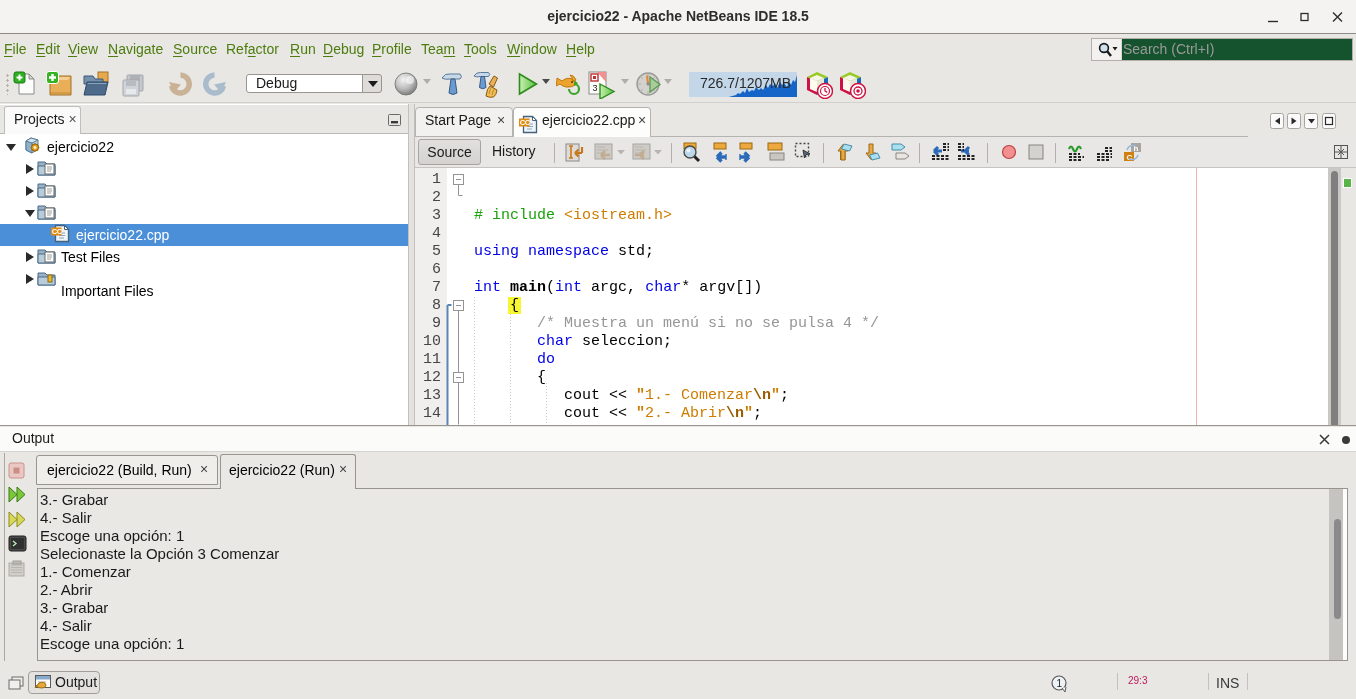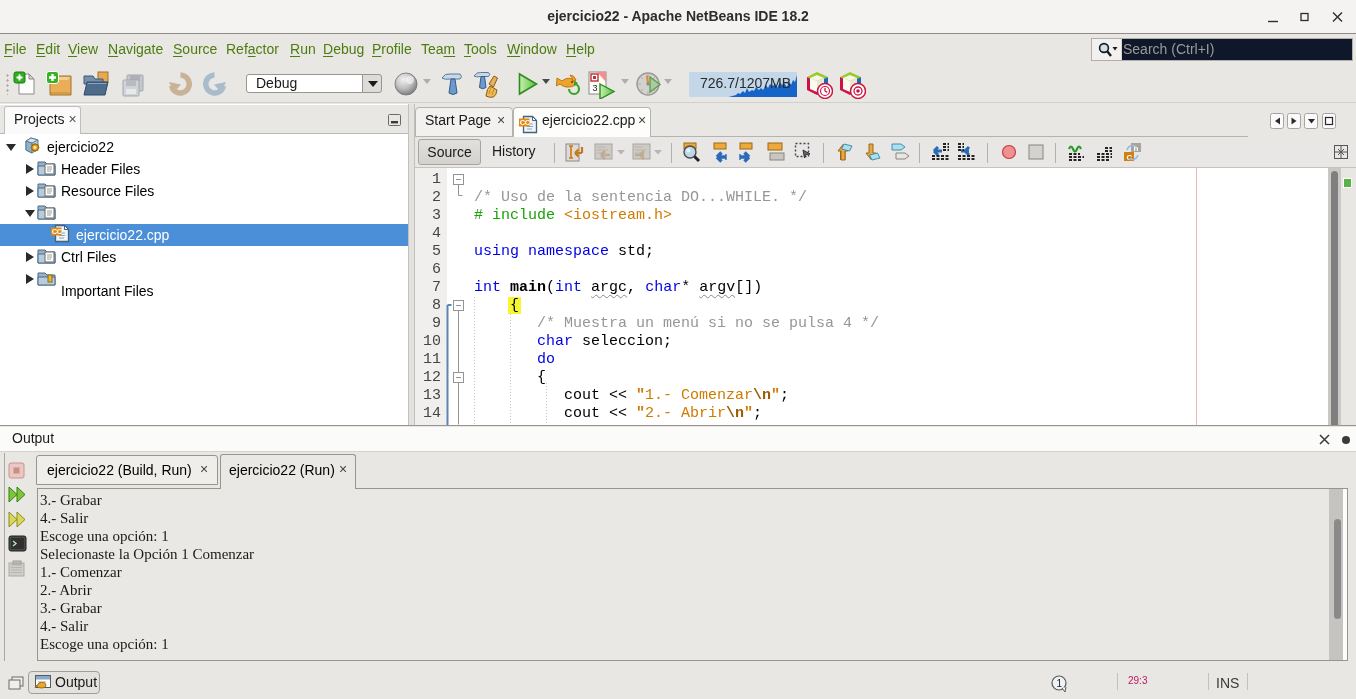--- a/index.html
+++ b/index.html
@@ -20,50 +20,50 @@
 #splitter{position:absolute;left:408px;top:0;width:7px;height:321px;background:#e3e2df;border-left:1px solid #c2c0bc;border-right:1px solid #c2c0bc}
 #editor{position:absolute;left:415px;top:0;width:941px;height:321px;background:#e8e7e4}
 #edtabs{position:absolute;left:0;top:2px;width:833px;height:31px;background:#e8e7e4;border-bottom:1px solid #b5b3af}
 .edtab{position:absolute;top:1px;height:30px;font-size:14px;color:#1a1a1a;border:1px solid #b5b3af;border-radius:4px 4px 0 0;background:#f0efed}
 #edtoolbar{position:absolute;left:0;top:33px;width:941px;height:31px;background:#e8e7e5;border-bottom:1px solid #c6c4c0}
 #codearea{position:absolute;left:0;top:64px;width:941px;height:257px;background:#fff}
 #gutter{position:absolute;left:0;top:0;width:32px;height:257px;background:#f0efed}
 .lnum{position:absolute;left:0;width:26px;text-align:right;font-family:"Liberation Mono",monospace;font-size:15px;color:#454545;height:18px;line-height:18px}
 .cline{position:absolute;left:59px;height:18px;line-height:18px;font-family:"Liberation Mono",monospace;font-size:15px;color:#000;white-space:pre}
 .cmt{color:#969696}.kw{color:#0000e6}.str{color:#ce7b00}.pp{color:#1aa30a}
-.wavy{text-decoration:underline;text-decoration-style:wavy;text-decoration-color:#8a8a8a;text-decoration-thickness:1px;text-underline-offset:3px}
+.wavy{text-decoration-style:wavy;text-decoration-color:#8a8a8a;text-decoration-thickness:1px;text-underline-offset:3px}
 #output{position:absolute;left:0;top:425px;width:1356px;height:236px;background:#e8e7e4;border-top:1px solid #98958f}
 #outhead{position:absolute;left:0;top:1px;width:1356px;height:25px;background:#fbfbfa;border-bottom:1px solid #d5d3d0;font-size:14px;color:#1a1a1a}
-#outconsole{position:absolute;left:37px;top:62px;width:1311px;height:173px;background:#e9e8e5;border:1px solid #98958f;font-family:Liberation Serif, serif;font-size:15px;color:#1a1a1a}
+#outconsole{position:absolute;left:37px;top:62px;width:1311px;height:173px;background:#e9e8e5;border:1px solid #98958f;font-family:Liberation Sans, sans-serif;font-size:15px;color:#1a1a1a}
 .oline{position:absolute;left:2px;height:18px;line-height:18px;white-space:pre}
 #statusbar{position:absolute;left:0;top:661px;width:1356px;height:38px;background:#e8e7e4}
 </style></head>
 <body>
-<div id="titlebar"><span class="t">ejercicio22 - Apache NetBeans IDE 18.2</span>
+<div id="titlebar"><span class="t">ejercicio22 - Apache NetBeans IDE 18.5</span>
 <svg class="abs" style="left:1262px;top:0" width="94" height="34" viewBox="0 0 94 34">
 <path d="M6 21.5 H16" stroke="#2d2d2d" stroke-width="1.4" fill="none"></path>
 <rect x="39" y="13.5" width="7" height="7" stroke="#2d2d2d" stroke-width="1.3" fill="none"></rect>
 <path d="M71 12.5 L80 21.5 M80 12.5 L71 21.5" stroke="#2d2d2d" stroke-width="1.4"></path>
 </svg>
 </div>
 <div id="menubar">
 <span class="menu" style="left:4px"><u>F</u>ile</span>
 <span class="menu" style="left:36px"><u>E</u>dit</span>
 <span class="menu" style="left:68px"><u>V</u>iew</span>
 <span class="menu" style="left:108px"><u>N</u>avigate</span>
 <span class="menu" style="left:173px"><u>S</u>ource</span>
 <span class="menu" style="left:226px">Ref<u>a</u>ctor</span>
 <span class="menu" style="left:290px"><u>R</u>un</span>
 <span class="menu" style="left:323px"><u>D</u>ebug</span>
 <span class="menu" style="left:372px"><u>P</u>rofile</span>
 <span class="menu" style="left:421px">Tea<u>m</u></span>
 <span class="menu" style="left:464px"><u>T</u>ools</span>
 <span class="menu" style="left:507px"><u>W</u>indow</span>
 <span class="menu" style="left:566px"><u>H</u>elp</span>
-<div class="abs" style="left:1091px;top:3px;width:262px;height:23px;background:#0f172a;border:1px solid #b2afaa">
+<div class="abs" style="left:1091px;top:3px;width:262px;height:23px;background:#14532d;border:1px solid #b2afaa">
 <div class="abs" style="left:0;top:0;width:30px;height:21px;background:#f2f1ef;border-right:1px solid #d8d6d2"></div>
 <svg class="abs" style="left:4px;top:2px" width="24" height="18" viewBox="0 0 24 18">
 <circle cx="8" cy="7" r="4.4" fill="#cfe2f0" stroke="#1a1a1a" stroke-width="1.6"></circle>
 <path d="M11 10 L15 15" stroke="#1a1a1a" stroke-width="2.4"></path>
 <path d="M16.5 6 l5 0 l-2.5 3.4 z" fill="#1a1a1a"></path>
 </svg>
 <span class="abs" style="left:31px;top:2px;font-size:14px;color:#9a9a9a">Search (Ctrl+I)</span>
 </div>
 </div>
 <div id="toolbar">
@@ -235,46 +235,44 @@
             <path d="M12 6.2 v1.6 M12 13.2 v1.6 M7.7 10.5 h1.6 M14.7 10.5 h1.6 M9 7.5 l1.1 1.1 M13.9 12.4 l1.1 1.1 M15 7.5 l-1.1 1.1 M10.1 12.4 L9 13.5"></path>
           </g>
 </svg>
 <span class="trow" style="top:2px;left:47px">ejercicio22</span>
 <svg class="abs" style="left:25px;top:29px" width="10" height="12">
           <path d="M1 1 l8 5 -8 5 z" fill="#2a2a2a"></path>
         </svg>
 <svg class="abs" style="left:37px;top:25px" width="19" height="17" viewBox="0 0 19 17">
           <use href="#fold-h"></use>
         </svg>
-<span class="trow" style="top:24px;left:61px">Header Files</span>
 <svg class="abs" style="left:25px;top:51px" width="10" height="12">
           <path d="M1 1 l8 5 -8 5 z" fill="#2a2a2a"></path>
         </svg>
 <svg class="abs" style="left:37px;top:47px" width="19" height="17" viewBox="0 0 19 17">
           <use href="#fold-h"></use>
         </svg>
-<span class="trow" style="top:46px;left:61px">Resource Files</span>
 <svg class="abs" style="left:24px;top:74px" width="12" height="10">
           <path d="M1 2 h10 l-5 7 z" fill="#2a2a2a"></path>
         </svg>
 <svg class="abs" style="left:37px;top:69px" width="19" height="17" viewBox="0 0 19 17">
           <use href="#fold-h"></use>
         </svg>
 <div class="abs" style="left:0;top:90px;width:408px;height:22px;background:#4a8fd8"></div>
 <svg class="abs" style="left:51px;top:90px" width="19" height="19" viewBox="0 0 19 19">
           <use href="#cppicon"></use>
         </svg>
 <span class="trow" style="top:90px;left:76px;color:#fff">ejercicio22.cpp</span>
 <svg class="abs" style="left:25px;top:117px" width="10" height="12">
           <path d="M1 1 l8 5 -8 5 z" fill="#2a2a2a"></path>
         </svg>
 <svg class="abs" style="left:37px;top:113px" width="19" height="17" viewBox="0 0 19 17">
           <use href="#fold-h"></use>
         </svg>
-<span class="trow" style="top:112px;left:61px">Ctrl Files</span>
+<span class="trow" style="top:112px;left:61px">Test Files</span>
 <svg class="abs" style="left:25px;top:139px" width="10" height="12">
           <path d="M1 1 l8 5 -8 5 z" fill="#2a2a2a"></path>
         </svg>
 <svg class="abs" style="left:37px;top:135px" width="19" height="17" viewBox="0 0 19 17">
 <path d="M1 4 h7 l2 2 h8 v10 h-17 z" fill="#9ab2c8" stroke="#4a6a85"></path>
 <path d="M1 8 h17 v8 h-17 z" fill="#b8ccdc" stroke="#4a6a85"></path>
 <rect x="11" y="6" width="4" height="7" fill="#e8b830" stroke="#8a6a10"></rect>
 </svg>
 <span class="trow" style="top:146px;left:61px">Important Files</span>
 <svg width="0" height="0">
@@ -448,21 +446,20 @@
 <rect x="7.5" y="132.5" width="10" height="10" fill="#fff"></rect>
             <path d="M10 137.5 h5"></path>
 <rect x="7.5" y="204.5" width="10" height="10" fill="#fff"></rect>
             <path d="M10 209.5 h5"></path>
 </g>
 <path d="M1.5 137 v120 M1.5 137 h4" stroke="#5a85b5" stroke-width="2" fill="none"></path>
 </svg>
 <div class="abs" style="left:59px;top:129px;width:1px;height:128px;background-image:linear-gradient(#c8c8c8 1px,transparent 1px);background-size:1px 3px"></div>
 <div class="abs" style="left:95px;top:146px;width:1px;height:111px;background-image:linear-gradient(#c8c8c8 1px,transparent 1px);background-size:1px 3px"></div>
 <div class="abs" style="left:131px;top:215px;width:1px;height:42px;background-image:linear-gradient(#c8c8c8 1px,transparent 1px);background-size:1px 3px"></div>
-<div class="cline" style="top:21px"><span class="cmt">/* Uso de la sentencia DO...WHILE. */</span></div>
 <div class="cline" style="top:39px"><span class="pp"># include </span><span class="str">&lt;iostream.h&gt;</span></div>
 <div class="cline" style="top:75px"><span class="kw">using</span> <span class="kw">namespace</span> std;</div>
 <div class="cline" style="top:111px"><span class="kw">int</span> <b>main</b>(<span class="kw">int</span> <span class="wavy">argc</span>, <span class="kw">char</span>* <span class="wavy">argv</span>[])</div>
 <div class="cline" style="top:129px">    <span style="background:#f6f632;padding:0 2px;margin:0 -2px">{</span></div>
 <div class="cline" style="top:147px">       <span class="cmt">/* Muestra un menú si no se pulsa 4 */</span></div>
 <div class="cline" style="top:165px">       <span class="kw">char</span> seleccion;</div>
 <div class="cline" style="top:183px">       <span class="kw">do</span></div>
 <div class="cline" style="top:201px">       {</div>
 <div class="cline" style="top:219px">          cout &lt;&lt; <span class="str"><b>"</b>1.- Comenzar<b style="color:#9a5c00">\n</b><b>"</b></span>;</div>
 <div class="cline" style="top:237px">          cout &lt;&lt; <span class="str"><b>"</b>2.- Abrir<b style="color:#9a5c00">\n</b><b>"</b></span>;</div>
@@ -507,21 +504,21 @@
       <span class="abs" style="left:163px;top:5px;color:#444">×</span>
     </div>
 <div class="abs" style="left:220px;top:28px;width:136px;height:35px;background:#e9e8e5;border:1px solid #98958f;border-bottom:none;border-radius:3px 3px 0 0;font-size:14px;z-index:3">
       <span class="abs" style="left:8px;top:7px">ejercicio22 (Run)</span>
       <span class="abs" style="left:118px;top:6px;color:#444">×</span>
     </div>
 <div id="outconsole">
 <div class="oline" style="top:2px">3.- Grabar</div>
 <div class="oline" style="top:20px">4.- Salir</div>
 <div class="oline" style="top:38px">Escoge una opción: 1</div>
-<div class="oline" style="top:56px">Selecionaste la Opción 1 Comenzar</div>
+<div class="oline" style="top:56px">Selecionaste la Opción 3 Comenzar</div>
 <div class="oline" style="top:74px">1.- Comenzar</div>
 <div class="oline" style="top:92px">2.- Abrir</div>
 <div class="oline" style="top:110px">3.- Grabar</div>
 <div class="oline" style="top:128px">4.- Salir</div>
 <div class="oline" style="top:146px">Escoge una opción: 1</div>
 <div class="abs" style="left:1291px;top:0;width:14px;height:171px;background:#c6c4c1"></div>
 <div class="abs" style="left:1305px;top:0;width:4px;height:171px;background:#fdfdfd"></div>
 <div class="abs" style="left:1296px;top:30px;width:7px;height:100px;background:#8a8a8a;border-radius:4px"></div>
 </div>
 </div>

